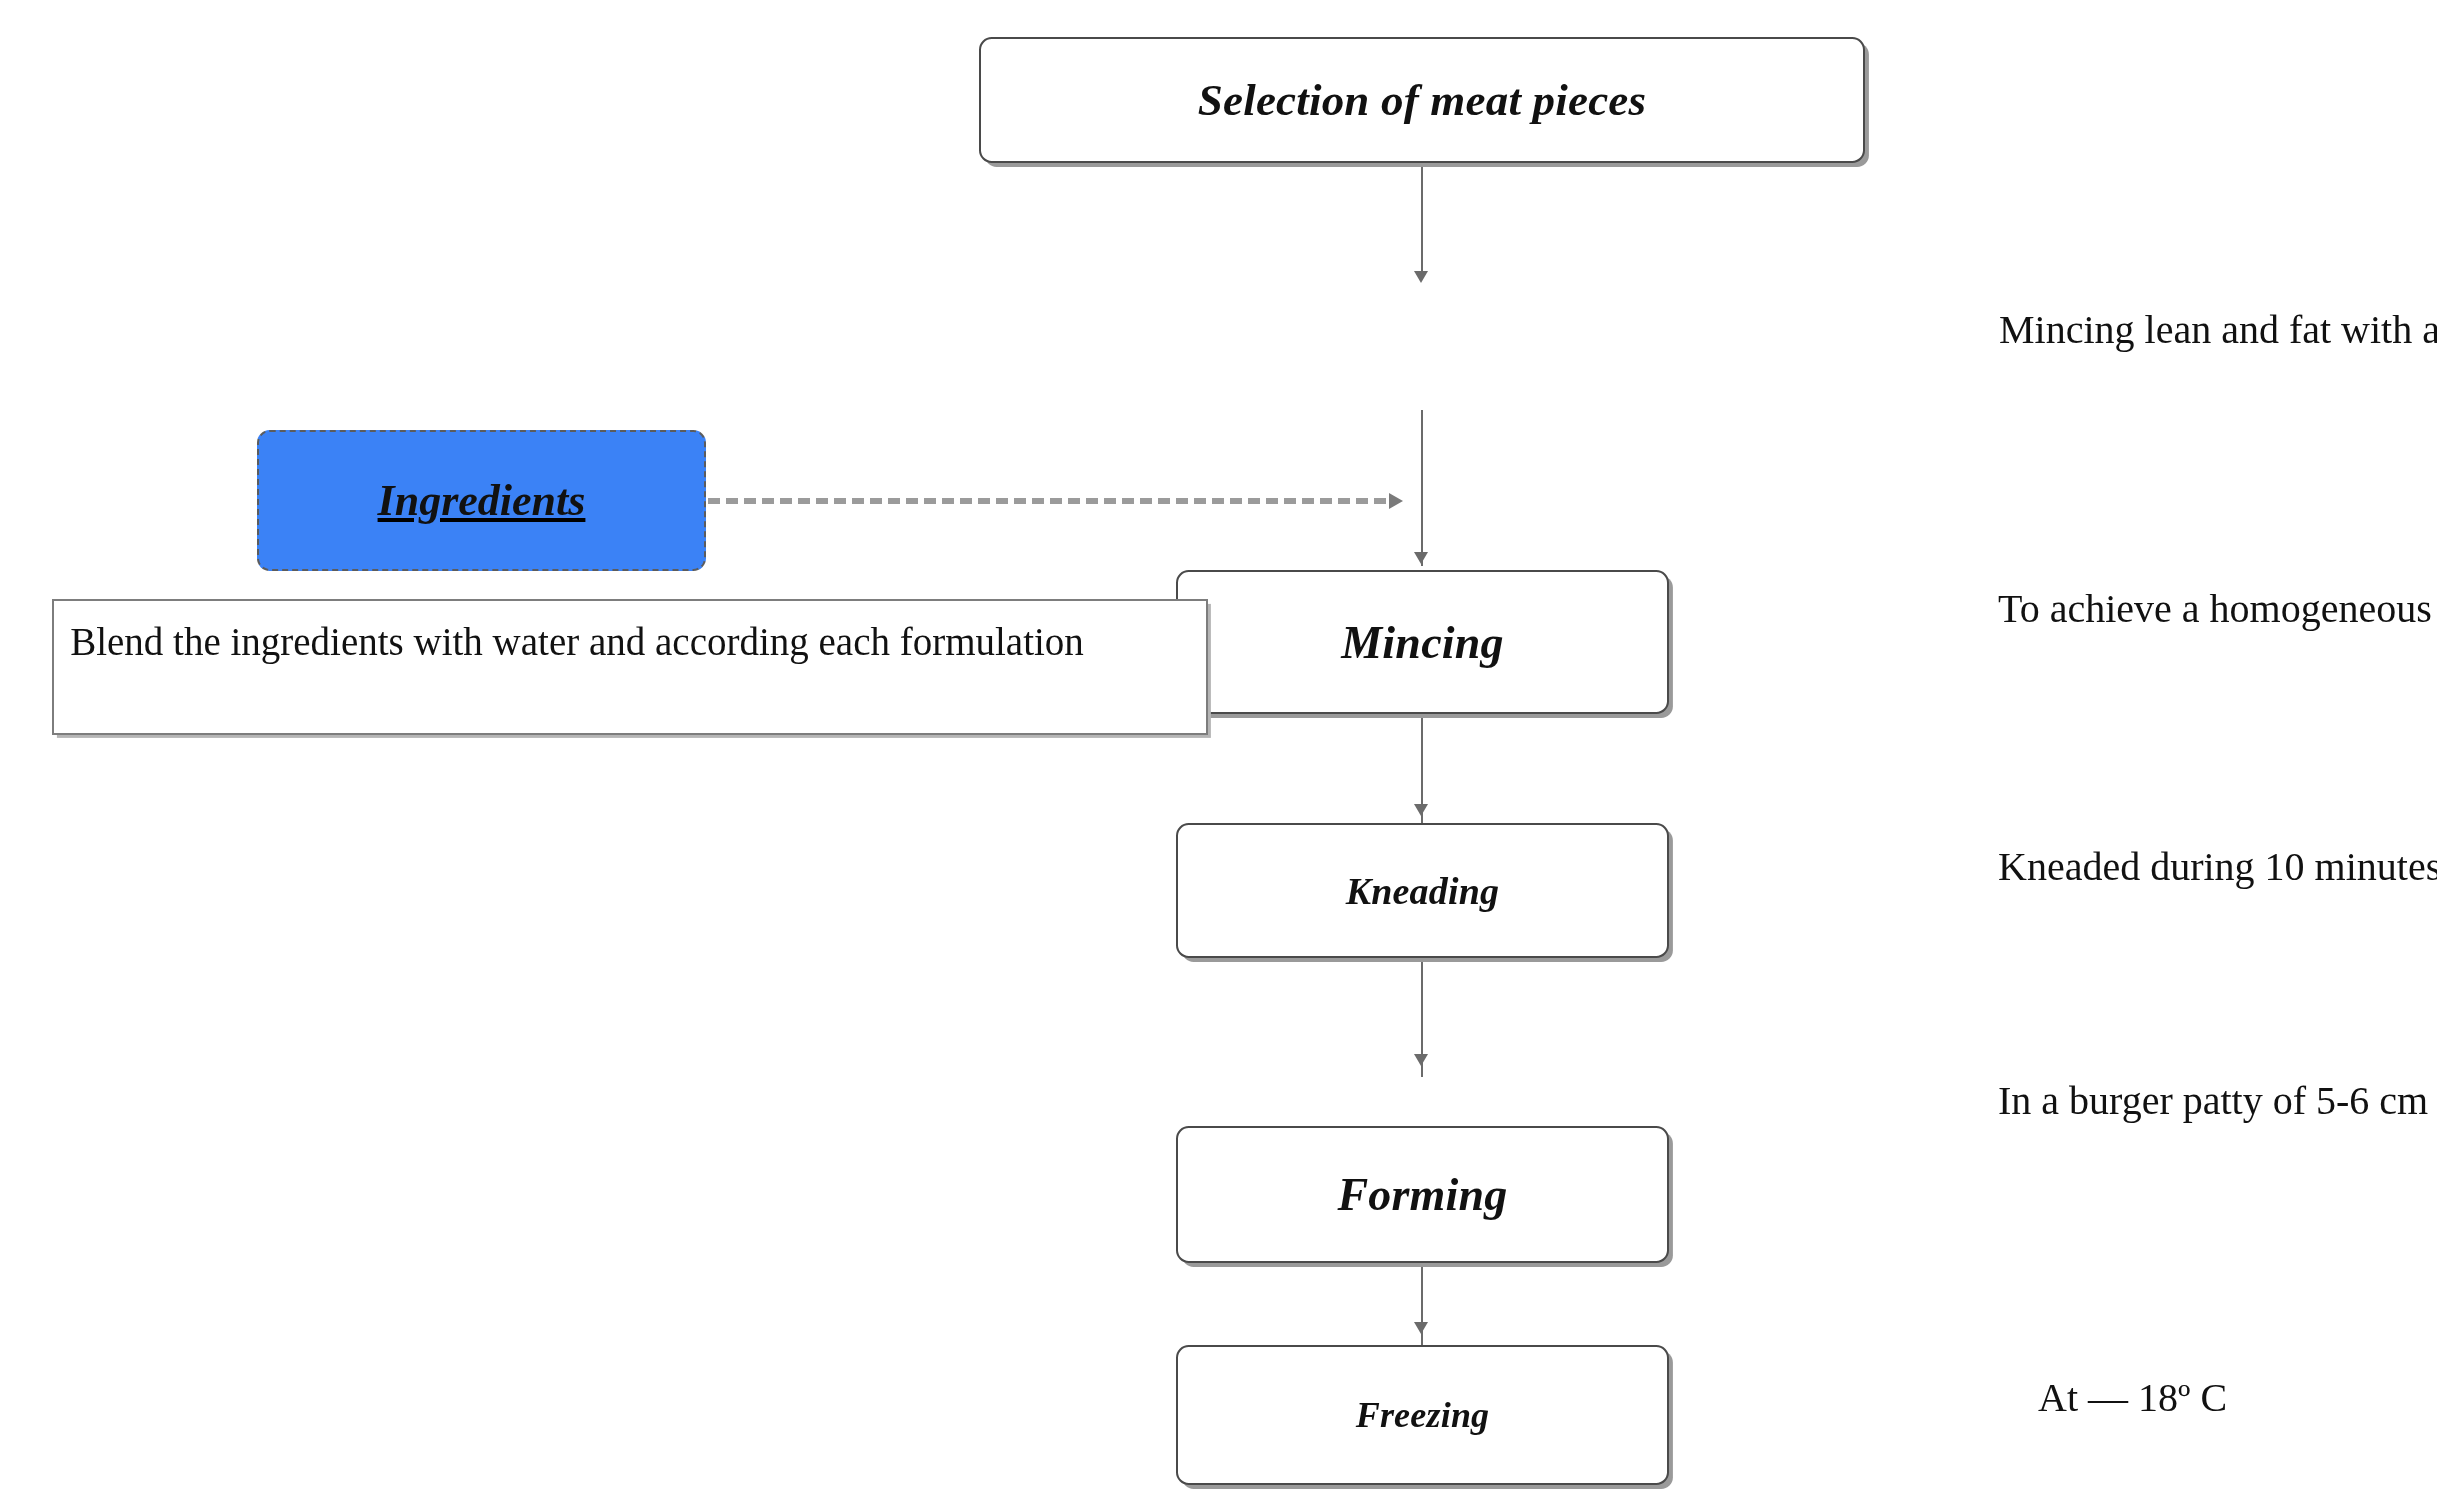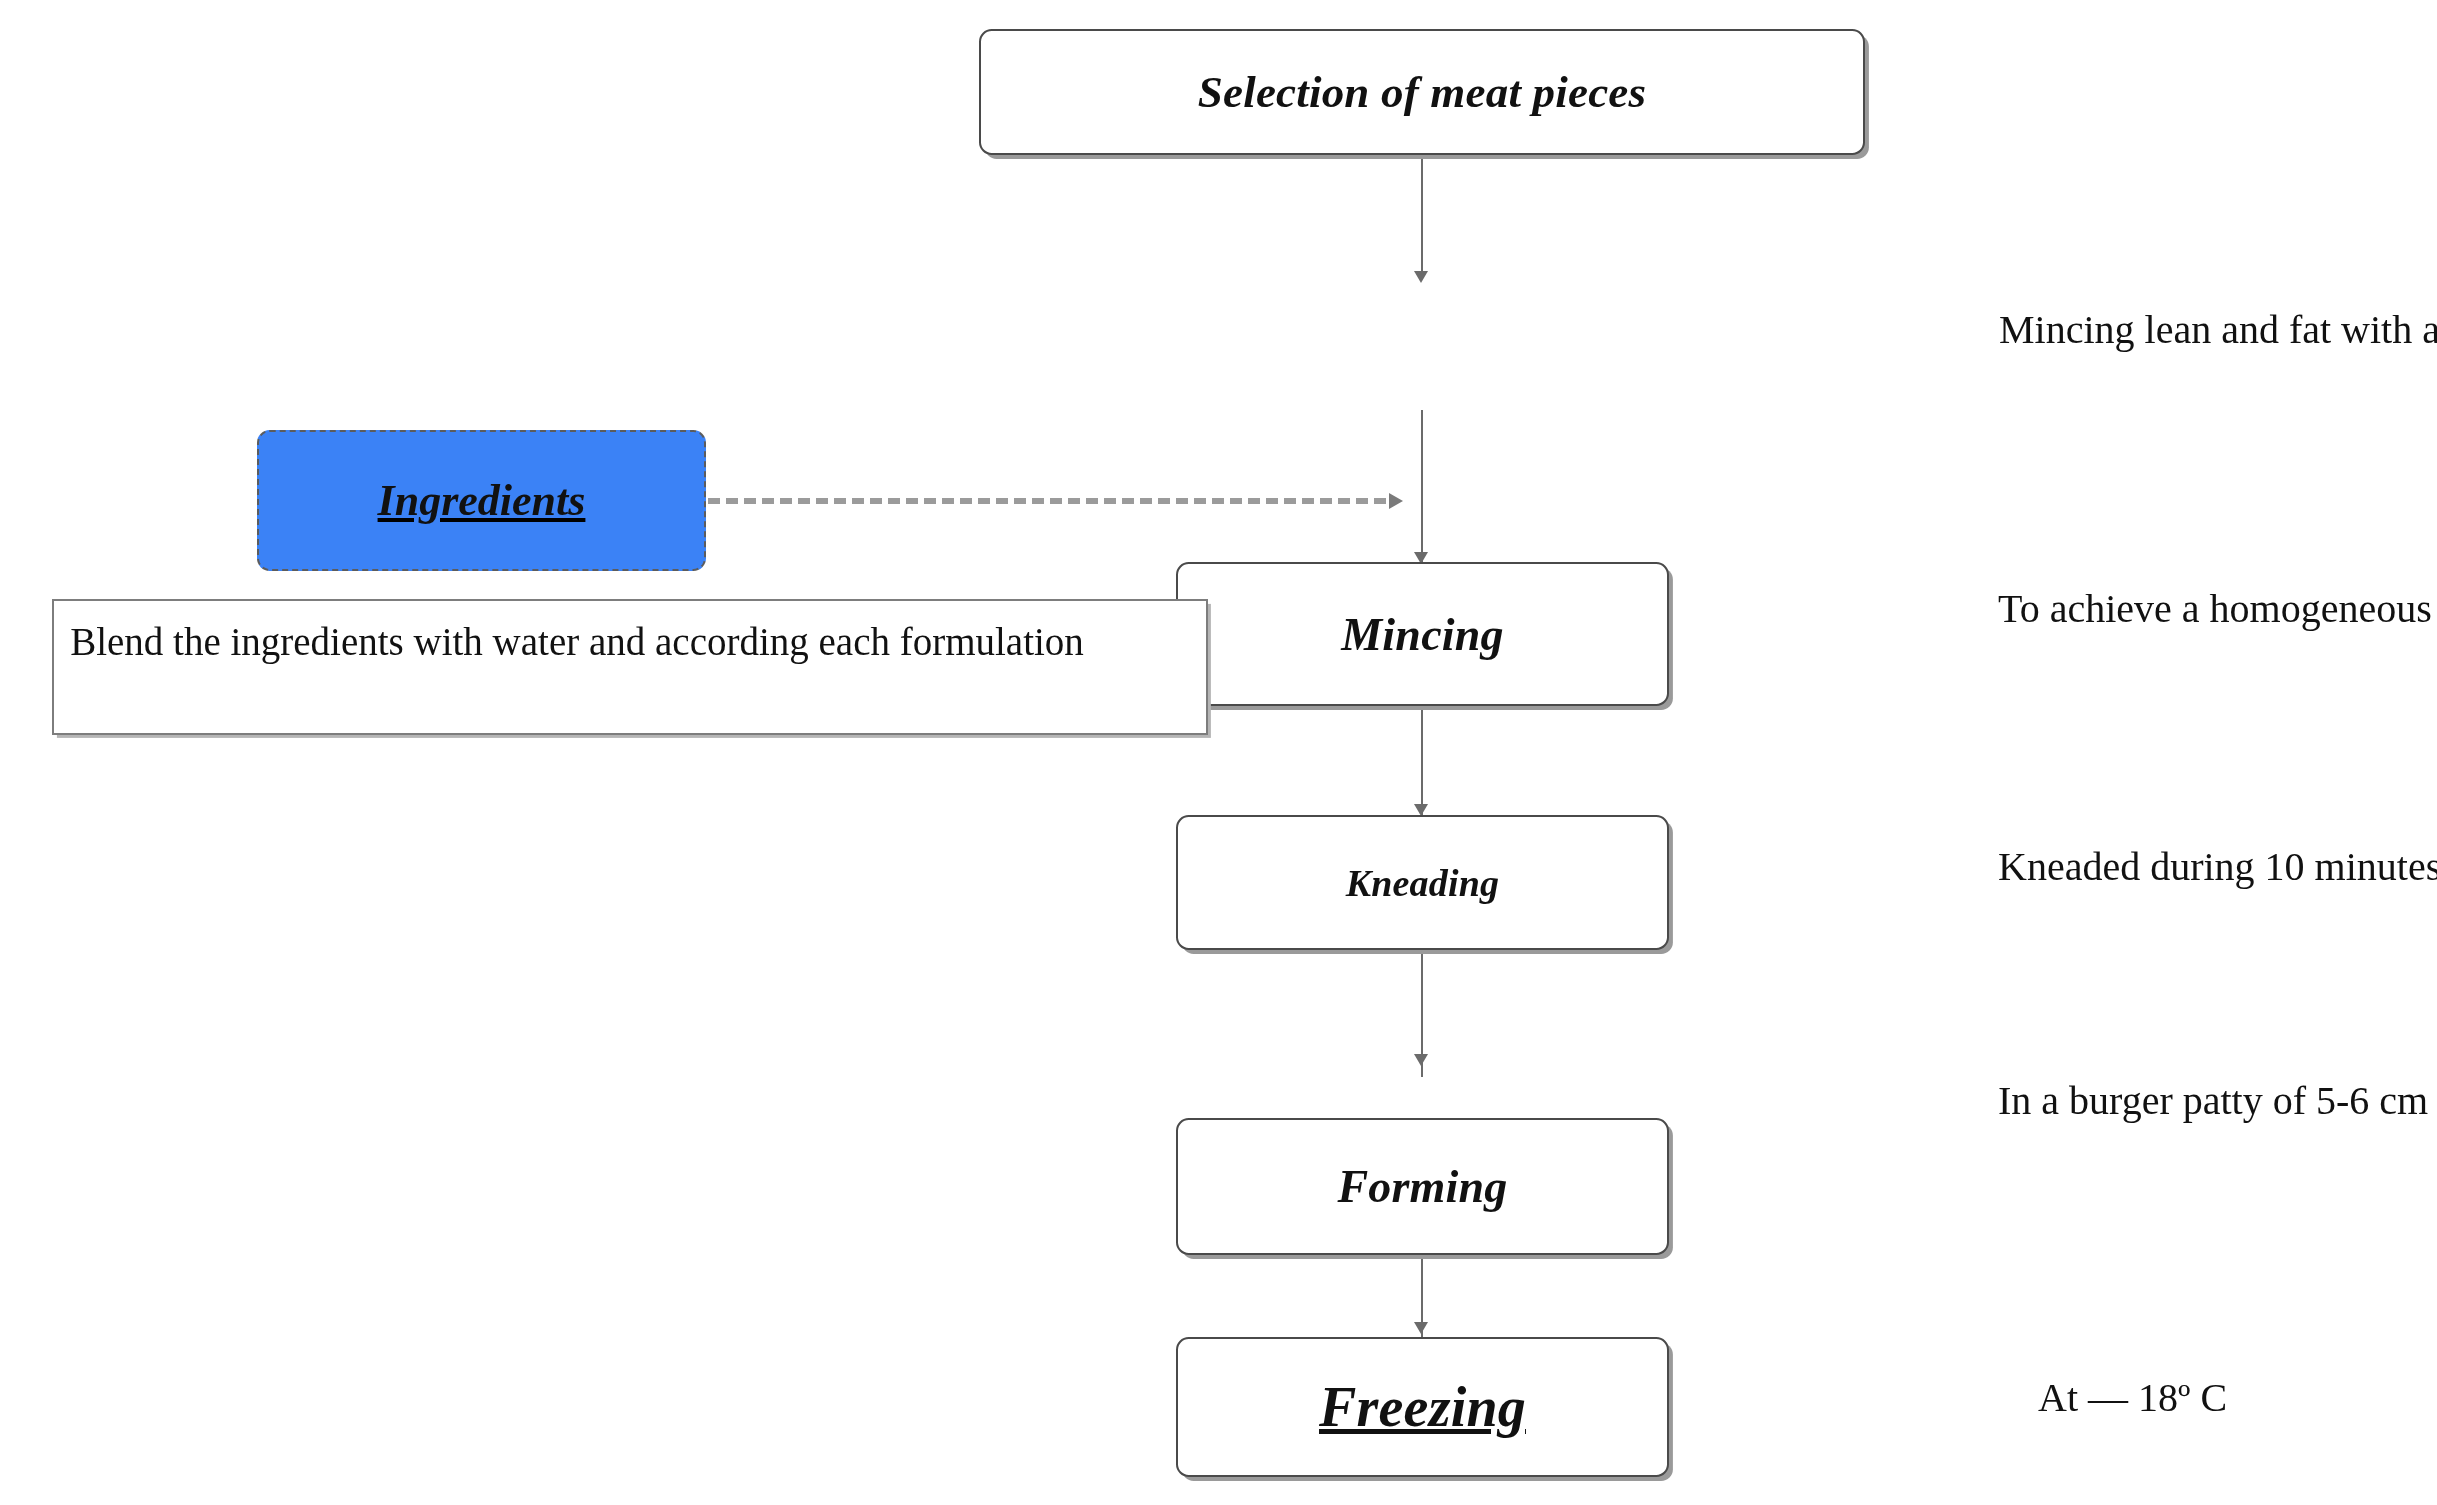--- a/index.html
+++ b/index.html
@@ -21,20 +21,21 @@
     position: absolute;
     box-sizing: border-box;
     background: #ffffff;
     border: 2.4px solid #4a4a4a;
     border-radius: 12.7px;
     box-shadow: 4.9px 4.9px 0 -1px #9a9a9a;
     display: flex;
     align-items: center;
     justify-content: center;
     z-index: 5;
+    margin-top: 8px;
   }
   .node .label {
     font-style: italic;
     font-weight: 700;
     color: #111111;
     white-space: nowrap;
     letter-spacing: 0.2px;
   }
 
   
@@ -161,21 +162,21 @@
 
   <div class="node" style="left:1176px; top:815px; width:493px; height:135px;">
     <span class="label" style="font-size:38px;">Kneading</span>
   </div>
 
   <div class="node" style="left:1176px; top:1118px; width:493px; height:137px;">
     <span class="label" style="font-size:46px;">Forming</span>
   </div>
 
   <div class="node" style="left:1176px; top:1337px; width:493px; height:140px;">
-    <span class="label" style="font-size:56px;text-decoration:underline;">Freezing</span>
+    <span class="label" style="font-size:36px;">Freezing</span>
   </div>
 
   <div class="annot" style="left:1999px; top:301px; width:1241px; font-size:40px;">Mincing lean and fat with a meat grinder with 0.3 cm holes</div>
 
   <div class="annot" style="left:1998px; top:580px; width:1341px; font-size:40px;">To achieve a homogeneous paste and a complete mixture  of all ingredients</div>
 
   <div class="annot nojustify" style="left:1998px; top:838px; width:1268px; font-size:40px;">Kneaded during 10 minutes by hand</div>
 
   <div class="annot" style="left:1998px; top:1072px; width:1312px; font-size:40px;">In a burger patty of 5-6 cm diameter and 1.5 - 2 cm thickness</div>
 

